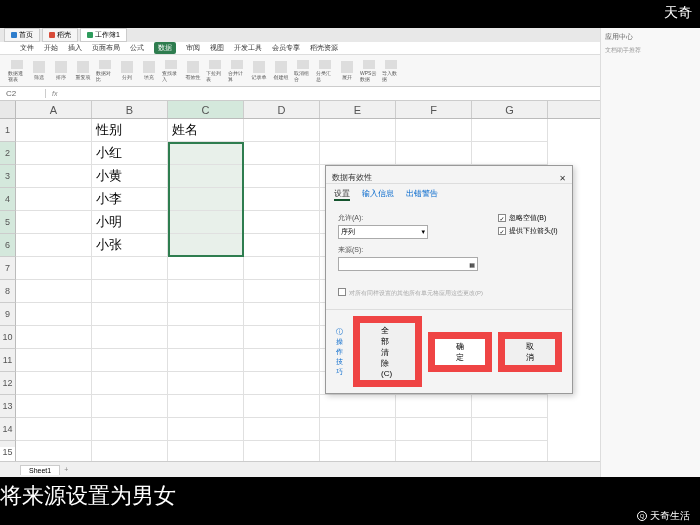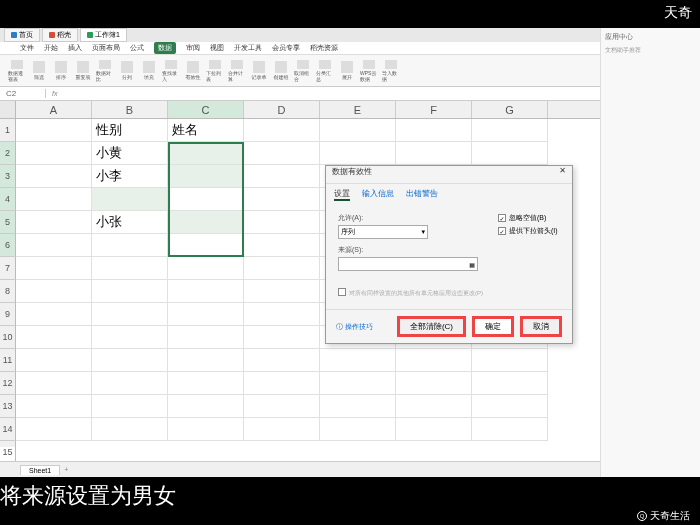--- a/index.html
+++ b/index.html
@@ -34,36 +34,36 @@
 .col-h{width:76px;border-right:1px solid #ccc;display:flex;align-items:center;justify-content:center;font-size:11px;color:#555}
 .col-h.sel{background:#d4e8dc}
 .cells{position:relative}
 .row{height:23px;display:flex}
 .cell{width:76px;border-right:1px solid #e0e0e0;border-bottom:1px solid #e0e0e0;display:flex;align-items:center;padding-left:4px;font-size:13px;color:#000}
 .cell.sel{background:#e8f0ea}
 .selection{position:absolute;border:2px solid #2e7d4f;pointer-events:none;top:23px;left:152px;width:76px;height:115px}
 .side-panel{position:absolute;top:28px;right:0;width:100px;height:449px;background:#f8f8f8;border-left:1px solid #ddd;font-size:7px;padding:4px}
 .side-title{font-size:7px;color:#666;margin-bottom:4px}
 .dialog{position:absolute;top:165px;left:325px;width:248px;background:#f4f4f4;border:1px solid #999;box-shadow:2px 2px 6px rgba(0,0,0,0.2);font-size:8px}
-.dlg-title{height:18px;display:flex;align-items:flex-start;padding:0 6px;font-size:8px;color:#333;border-bottom:1px solid #ddd}
+.dlg-title{height:18px;display:flex;align-items:flex-end;padding:0 6px;font-size:8px;color:#333;border-bottom:1px solid #ddd}
 .dlg-close{margin-left:auto;cursor:pointer}
 .dlg-tabs{display:flex;gap:12px;padding:4px 8px;font-size:8px;color:#0066cc}
 .dlg-tab.active{color:#333;border-bottom:2px solid #14532d}
 .dlg-body{padding:8px 12px}
 .dlg-field{margin-bottom:6px}
 .dlg-label{font-size:7px;color:#555;margin-bottom:2px}
 .dlg-input{width:90px;height:14px;background:#fff;border:1px solid #aaa;font-size:7px;padding-left:2px;display:flex;align-items:center}
 .dlg-input.long{width:140px}
 .dlg-row{display:flex;gap:20px;align-items:flex-start}
 .dlg-check{display:flex;align-items:center;gap:3px;font-size:7px;margin-bottom:3px}
 .checkbox{width:8px;height:8px;border:1px solid #888;background:#fff;display:inline-flex;align-items:center;justify-content:center;font-size:6px}
 .dlg-note{font-size:6px;color:#aaa;margin-top:4px}
 .dlg-footer{padding:6px 10px;display:flex;gap:6px;align-items:center;border-top:1px solid #ddd}
 .dlg-link{color:#0066cc;font-size:7px;margin-right:auto}
-.dlg-btn{padding:2px 10px;font-size:8px;border:3px solid #ef4444;background:#f0f0f0;cursor:pointer}
+.dlg-btn{padding:2px 21px;font-size:8px;border:7px solid #ef4444;background:#f0f0f0;cursor:pointer}
 .dlg-btn.primary{background:#fff}
 .sheet-tabs{position:absolute;bottom:48px;left:0;width:600px;height:16px;background:#f0f0f0;display:flex;align-items:center;padding-left:20px;font-size:7px;border-top:1px solid #ccc}
 .sheet-tab{padding:1px 8px;background:#fff;border:1px solid #ccc;border-bottom:none}
 .top-right{position:absolute;top:42px;right:4px;font-size:6px;color:#666;display:flex;gap:6px}
 </style>
 </head>
 <body>
 
 <div class="letterbox-top"></div>
 <div class="brand">天奇</div>
@@ -216,38 +216,48 @@
             <div class="cell"></div>
             <div class="cell">性别</div>
             <div class="cell">姓名</div>
             <div class="cell"></div>
             <div class="cell"></div>
             <div class="cell"></div>
             <div class="cell"></div>
           </div>
           <div class="row">
             <div class="cell"></div>
+            <div class="cell">小红</div>
+            <div class="cell sel"></div>
+            <div class="cell"></div>
+            <div class="cell"></div>
+            <div class="cell"></div>
+            <div class="cell"></div>
+          </div>
+          <div class="row">
+            <div class="cell"></div>
             <div class="cell">小黄</div>
             <div class="cell sel"></div>
             <div class="cell"></div>
             <div class="cell"></div>
             <div class="cell"></div>
             <div class="cell"></div>
           </div>
           <div class="row">
             <div class="cell"></div>
             <div class="cell">小李</div>
             <div class="cell sel"></div>
             <div class="cell"></div>
             <div class="cell"></div>
             <div class="cell"></div>
             <div class="cell"></div>
           </div>
           <div class="row">
             <div class="cell"></div>
+            <div class="cell">小明</div>
             <div class="cell sel"></div>
             <div class="cell"></div>
             <div class="cell"></div>
             <div class="cell"></div>
             <div class="cell"></div>
           </div>
           <div class="row">
             <div class="cell"></div>
             <div class="cell">小张</div>
             <div class="cell sel"></div>

